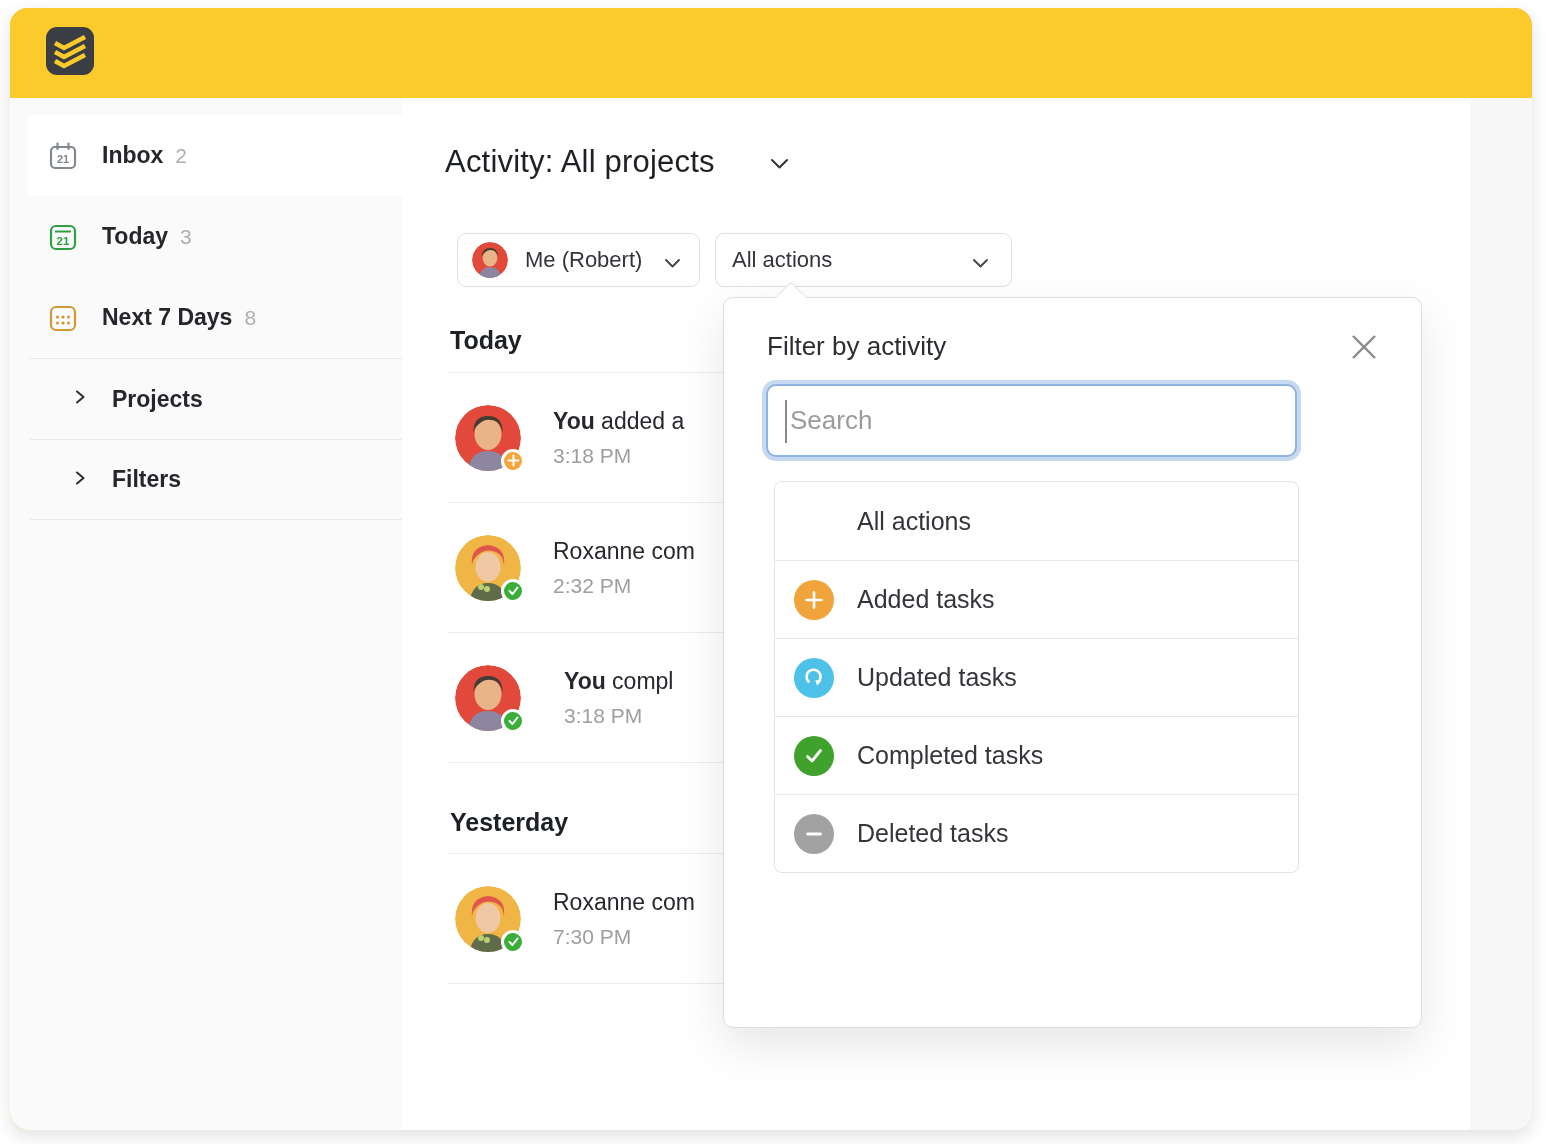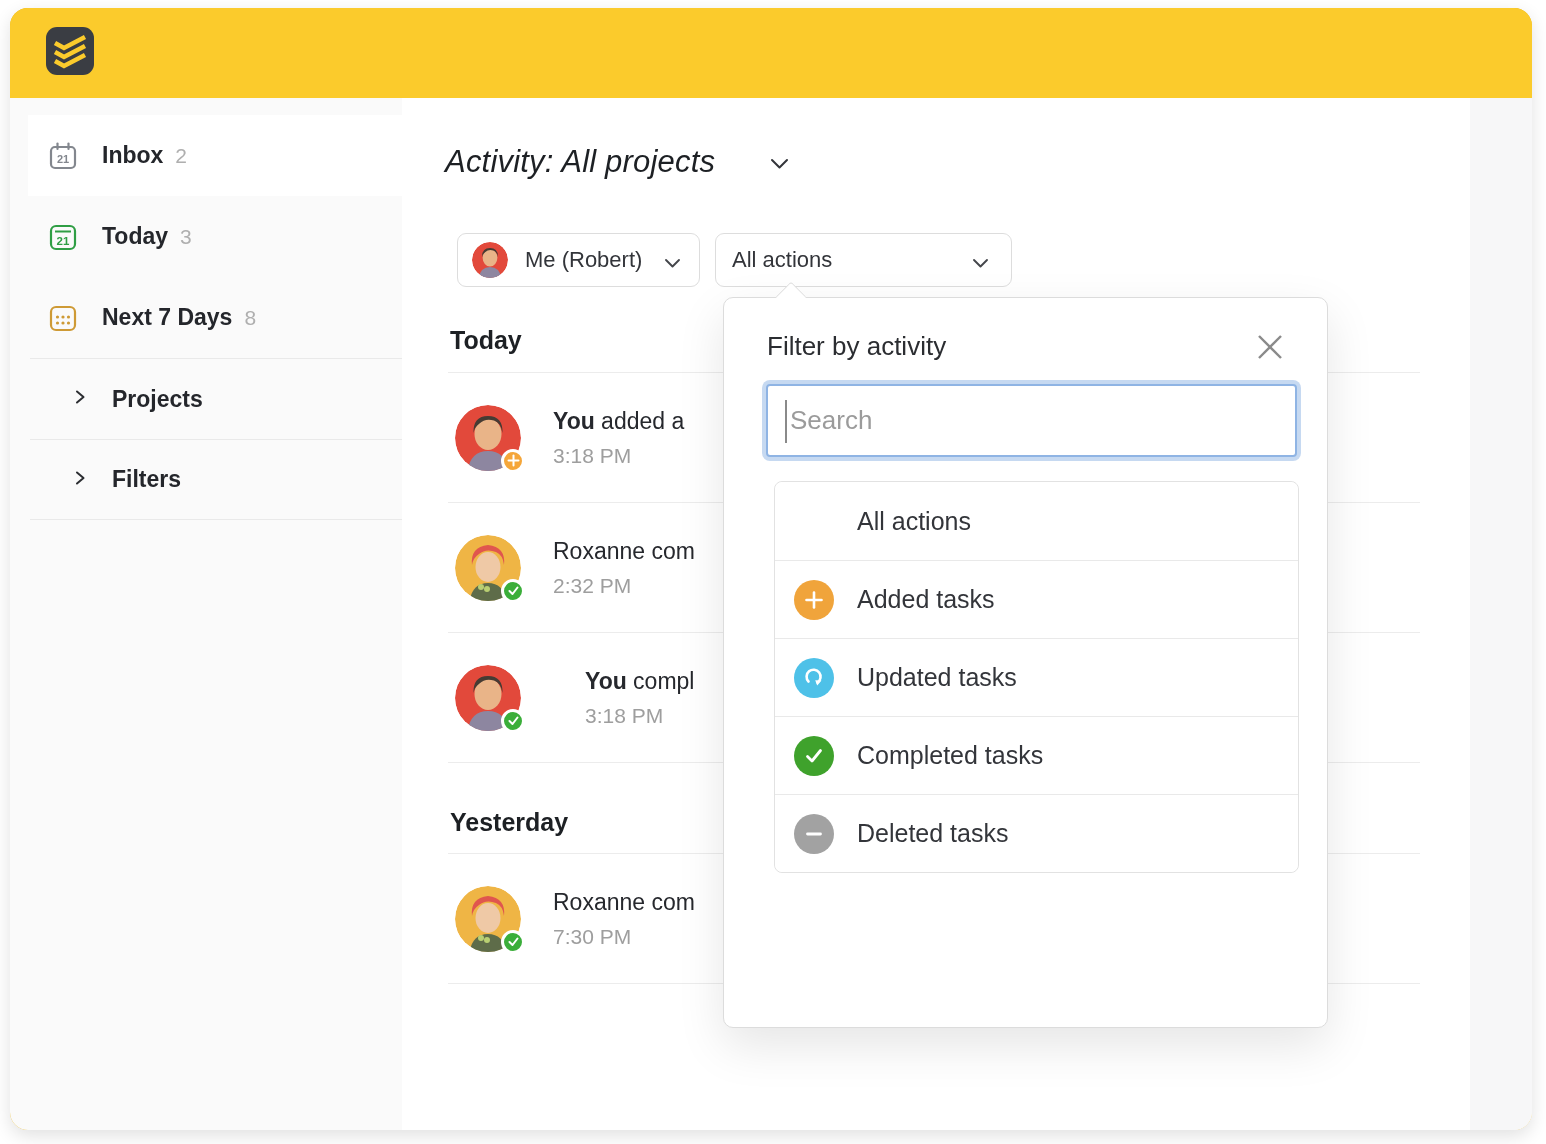--- a/index.html
+++ b/index.html
@@ -33,21 +33,21 @@
   .sections { margin-top:0;text-align:center; }
   .section-row { height:81px; margin:0 0 0 0; padding-left:42px;
     display:flex; align-items:center; border-top:1px solid #E9E9E9;
     margin-left:20px; cursor:pointer; }
   .section-row:last-child { border-bottom:1px solid #E9E9E9; }
   .section-label { margin-left:24px; font-size:23px; font-weight:700; color:#24262b; }
 
   
   .page-title-row { position:absolute; left:43px; top:46px; display:flex;
     align-items:center; }
-  .page-title { font-size:31px; font-weight:500; color:#1d2024; letter-spacing:.2px;font-style:italic; }
+  .page-title { font-size:31px; font-weight:500; color:#1d2024; letter-spacing:.2px; }
   .title-caret { margin-left:55px; margin-top:6px; }
 
   
   .filter-row { position:absolute; left:43px; top:135px; display:flex;padding-left:12px; }
   .filter-btn { height:54px; background:#fff; border:1px solid #DDDDDD;
     border-radius:9px; display:flex; align-items:center; cursor:pointer;
     font-size:22px; color:#33353a; white-space:nowrap; }
   .btn-person { width:243px; padding:0 18px 0 14px; }
   .btn-action { width:297px; margin-left:15px; padding:0 22px 0 16px; }
   .btn-avatar { width:36px; height:36px; border-radius:50%; overflow:hidden; flex:none; }
@@ -63,39 +63,39 @@
   .act-row { height:130px; display:flex; align-items:center;
     border-bottom:1px solid #ECECEC; }
   .avatar-wrap { position:relative; width:66px; height:66px; margin-left:7px; flex:none; }
   .avatar { width:66px; height:66px; border-radius:50%; overflow:hidden; }
   .badge { position:absolute; right:-4px; bottom:-2px; width:24px; height:24px;
     border-radius:50%; border:3px solid #fff; display:flex; align-items:center;
     justify-content:center; }
   .badge.added { background:#F5A63A; }
   .badge.completed { background:#3BAE3A; }
   .act-text { margin-left:32px; }
-  .act-text.indent { margin-left:64px; }
+  .act-text.indent { margin-left:43px; }
   .act-line1 { font-size:23px; color:#26282d;text-align:right; }
   .act-line1 .actor.bold { font-weight:700; }
   .act-time { margin-top:9px; font-size:21px; color:#9E9E9E; }
 
   
-  .popup { position:absolute; left:713px; top:289px; width:605px; height:731px;
+  .popup { position:absolute; left:713px; top:289px; width:699px; height:731px;
     background:#fff; border:1px solid #DCDCDC; border-radius:10px; z-index:20;
     box-shadow:0 18px 48px rgba(0,0,0,0.10); }
   .notch { position:absolute; top:-12px; left:56px; width:22px; height:22px;
     background:#fff; transform:rotate(45deg); border-left:1px solid #DCDCDC;
     border-top:1px solid #DCDCDC; border-radius:3px 0 0 0; }
   .popup-head { display:flex; align-items:center; justify-content:space-between;
     margin:33px 42px 0 43px; }
   .popup-title { font-size:26px; color:#2b2d31; }
   .close-x { width:30px; height:30px; cursor:pointer; }
 
   .search-box { position:relative; margin:22px 32px 0 42px; width:531px; height:73px;
-    background:#fff; border:2px solid #8FB4E4; border-radius:4px;
+    background:#fff; border:2px solid #8FB4E4; border-radius:10px;
     box-shadow:0 0 0 4px #C6D9F1; }
   .search-input { width:100%; height:100%; border:none; outline:none;
     background:transparent; font-family:"Liberation Sans", sans-serif;
     font-size:26px; color:#333; padding:0 18px 0 22px; }
   .search-input::placeholder { color:#9B9B9B; }
   .text-caret { position:absolute; left:17px; top:14px; width:2px; height:43px;
     background:#8a8a8a; }
 
   .options { list-style:none; margin:24px 40px 0 50px; width:525px;
     border:1px solid #E2E2E2; border-radius:8px; }

